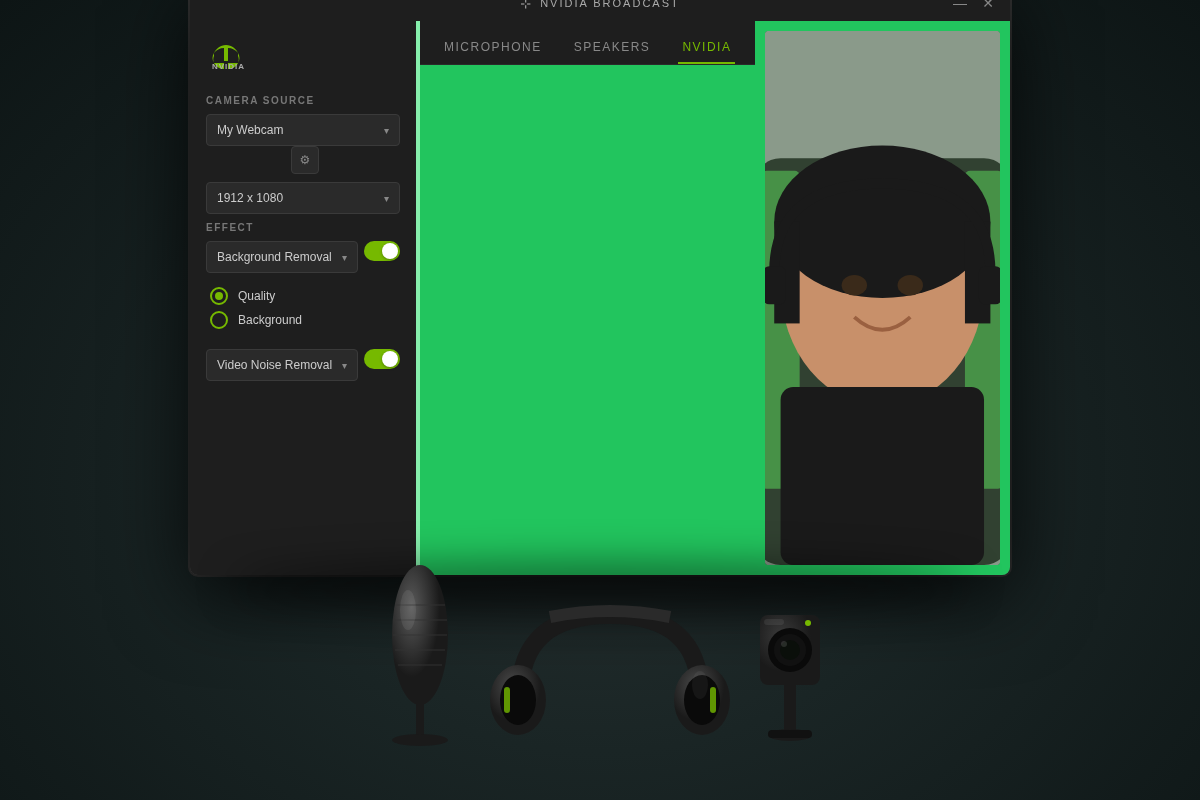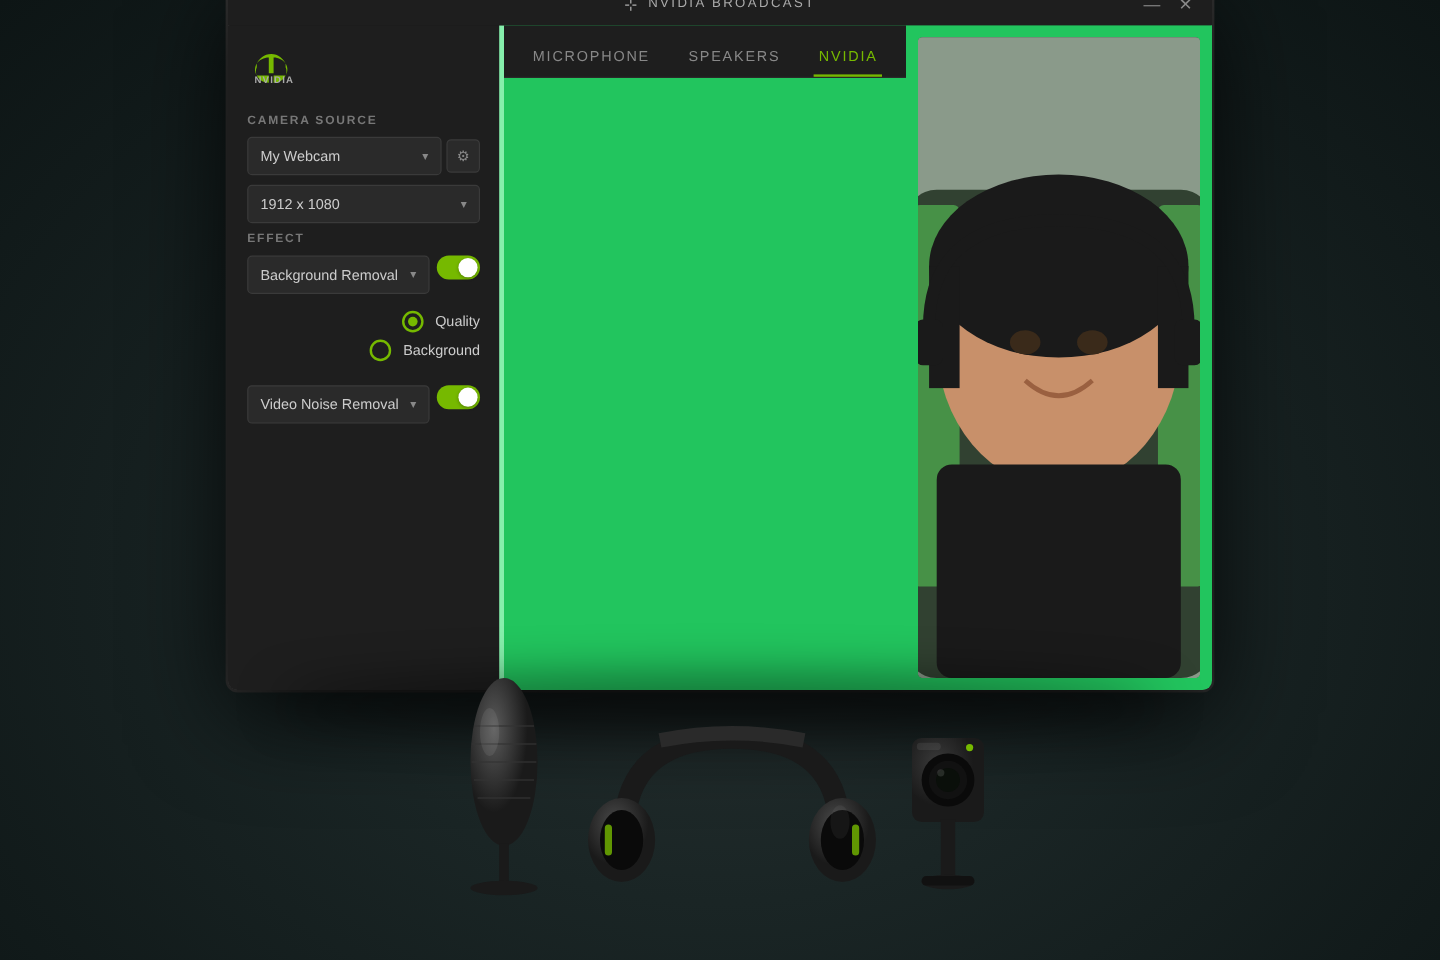--- a/index.html
+++ b/index.html
@@ -133,20 +133,21 @@
       cursor: pointer;
       color: #888;
       font-size: 12px;
       margin-left: 4px;
     }
     .dropdown-with-settings {
       display: flex;
       align-items: center;
       gap: 0;
       margin-bottom: 8px;
+      flex-direction: column;
     }
     .dropdown-with-settings .dropdown {
       flex: 1;
       margin-bottom: 0;
     }
 
     
     .effect-row {
       display: flex;
       align-items: flex-start;
@@ -181,21 +182,20 @@
     
     .radio-group {
       padding: 6px 0 10px 4px;
     }
     .radio-item {
       display: flex;
       align-items: center;
       gap: 10px;
       margin-bottom: 6px;
       cursor: pointer;
-      justify-content: flex-end;
     }
     .radio-outer {
       width: 18px;
       height: 18px;
       border-radius: 50%;
       border: 2px solid #76b900;
       display: flex;
       align-items: center;
       justify-content: center;
       flex-shrink: 0;

